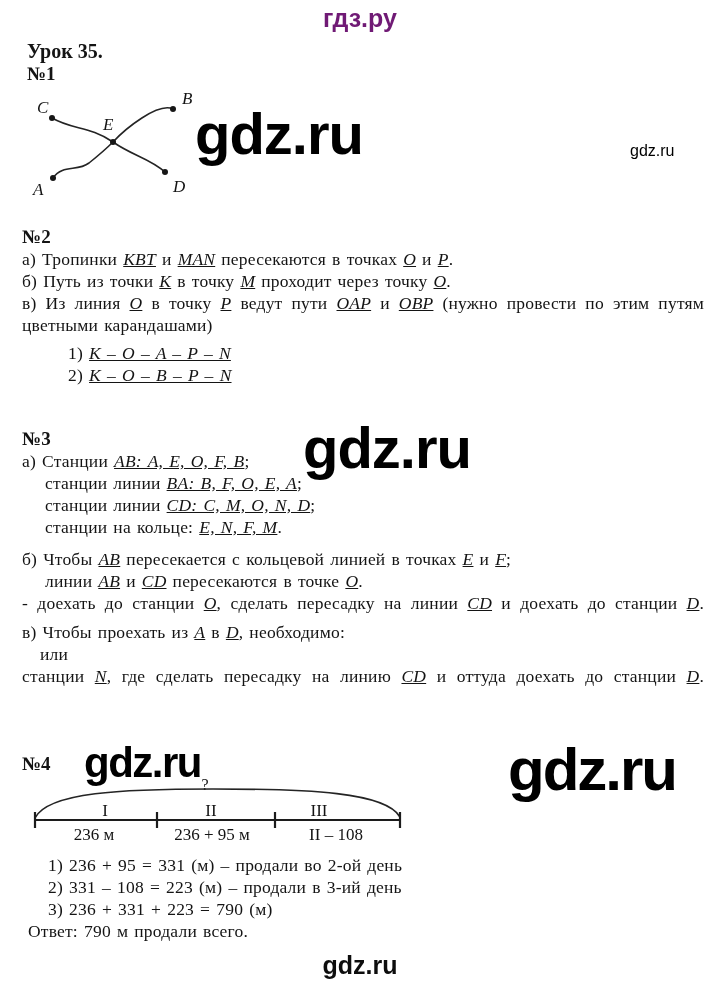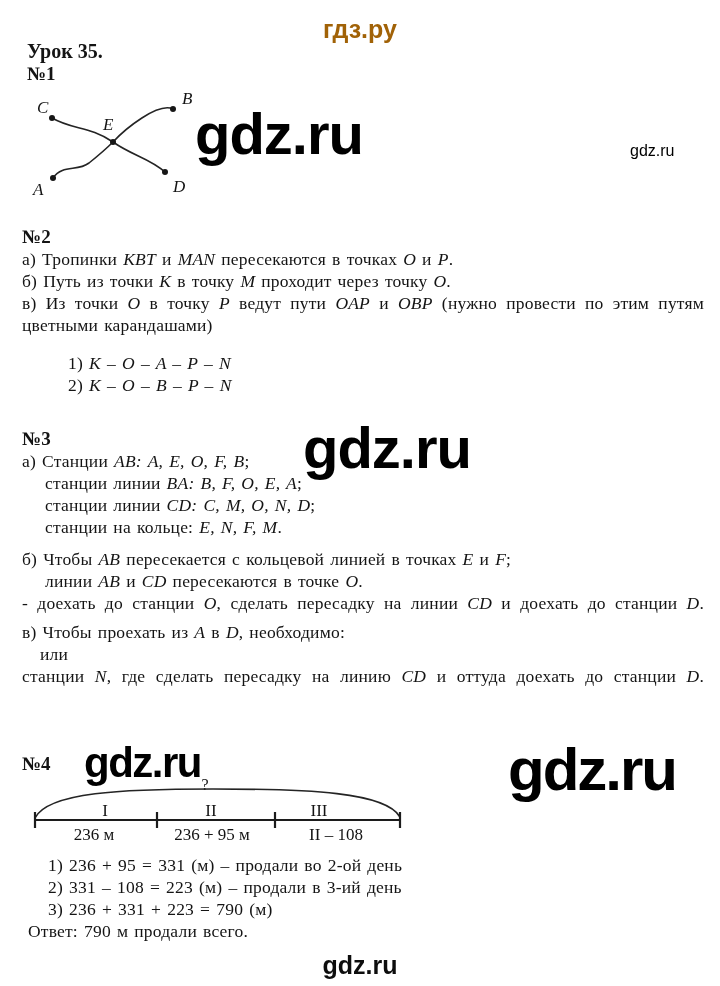--- a/index.html
+++ b/index.html
@@ -1,43 +1,43 @@
 <!DOCTYPE html>
 <html><head>
 <meta charset="utf-8">
 <style>
   html,body{margin:0;padding:0;background:#ffffff;}
   .page{position:relative;width:720px;height:986px;background:#ffffff;color:#141414;
         font-family:"Liberation Serif","DejaVu Serif",serif;overflow:hidden;}
   .sans{font-family:"Liberation Sans","DejaVu Sans",sans-serif;}
-  .site-header{position:absolute;top:15px;left:0;width:720px;text-align:center;
-        font-weight:bold;font-size:25px;line-height:28px;color:#a16207;}
+  .site-header{position:absolute;top:4px;left:0;width:720px;text-align:center;
+        font-weight:bold;font-size:25px;line-height:28px;color:#701a75;}
   .site-footer{position:absolute;top:951px;left:0;width:720px;text-align:center;
         font-weight:bold;font-size:25px;line-height:28px;color:#0d0d0d;}
   .wm{position:absolute;font-family:"Liberation Sans","DejaVu Sans",sans-serif;
       font-weight:bold;color:#000;line-height:1;white-space:nowrap;}
   .wm-lg{font-size:58px;letter-spacing:-1px;}
   .wm-md{font-size:42px;letter-spacing:-1.5px;}
   .wm-sm{font-size:16px;font-weight:400;letter-spacing:0;}
   .lesson-title{position:absolute;left:27px;top:40px;font-weight:bold;font-size:20px;}
   .prob-num{font-weight:bold;font-size:19px;}
   .abs{position:absolute;}
   .txt{font-size:17.5px;line-height:22px;word-spacing:1.5px;letter-spacing:0.2px;}
   .block{position:absolute;left:22px;width:682px;}
   .line{min-height:22px;}
-  .vi{font-style:italic;}
+  .vi{font-style:italic;text-decoration:underline;}
   .ind{padding-left:23px;}
   .ind2{padding-left:46px;}
   .ind3{padding-left:18px;}
   .ind4{padding-left:26px;}
   .ind5{padding-left:6px;}
   .jl{text-align:justify;text-align-last:justify;}
   .gap1{margin-top:10px;}
   .gap2{margin-top:7px;}
-  .gap3{margin-top:16px;}
+  .gap3{margin-top:6px;}
   svg text{font-family:"Liberation Serif","DejaVu Serif",serif;fill:#141414;}
   svg .ptlbl{font-style:italic;font-size:17px;}
   svg .numlbl{font-size:17px;}
   svg .mlbl{font-size:17px;}
   svg .qlbl{font-size:16px;}
 </style>
 </head>
 <body>
 
 <div class="page">
@@ -62,21 +62,21 @@
     <text class="ptlbl" x="148" y="104">D</text>
   </svg>
 
   <div class="wm wm-lg" style="left:195px;top:105px;">gdz.ru</div>
   <div class="wm wm-sm" style="left:630px;top:143px;">gdz.ru</div>
 
   <div class="block txt" style="top:226px;">
     <div class="line prob-num">№2</div>
     <div class="line"><span>а) Тропинки </span><span class="vi">KBT</span><span> и </span><span class="vi">MAN</span><span> пересекаются в точках </span><span class="vi">O</span><span> и </span><span class="vi">P</span><span>.</span></div>
     <div class="line"><span>б) Путь из точки </span><span class="vi">K</span><span> в точку </span><span class="vi">M</span><span> проходит через точку </span><span class="vi">O</span><span>.</span></div>
-    <div class="line jl"><span>в) Из точки </span><span class="vi">O</span><span> в точку </span><span class="vi">P</span><span> ведут пути </span><span class="vi">OAP</span><span> и </span><span class="vi">OBP</span><span> (нужно провести по этим путям</span></div>
+    <div class="line jl"><span>в) Из линия </span><span class="vi">O</span><span> в точку </span><span class="vi">P</span><span> ведут пути </span><span class="vi">OAP</span><span> и </span><span class="vi">OBP</span><span> (нужно провести по этим путям</span></div>
     <div class="line"><span>цветными карандашами)</span></div>
     <div class="line ind2 gap3"><span>1) </span><span class="vi">K – O – A – P – N</span></div>
     <div class="line ind2"><span>2) </span><span class="vi">K – O – B – P – N</span></div>
   </div>
 
   <div class="block txt" style="top:428px;">
     <div class="line prob-num">№3</div>
     <div class="line"><span>а) Станции </span><span class="vi">AB: A, E, O, F, B</span><span>;</span></div>
     <div class="line ind"><span>станции линии </span><span class="vi">BA: B, F, O, E, A</span><span>;</span></div>
     <div class="line ind"><span>станции линии </span><span class="vi">CD: C, M, O, N, D</span><span>;</span></div>

